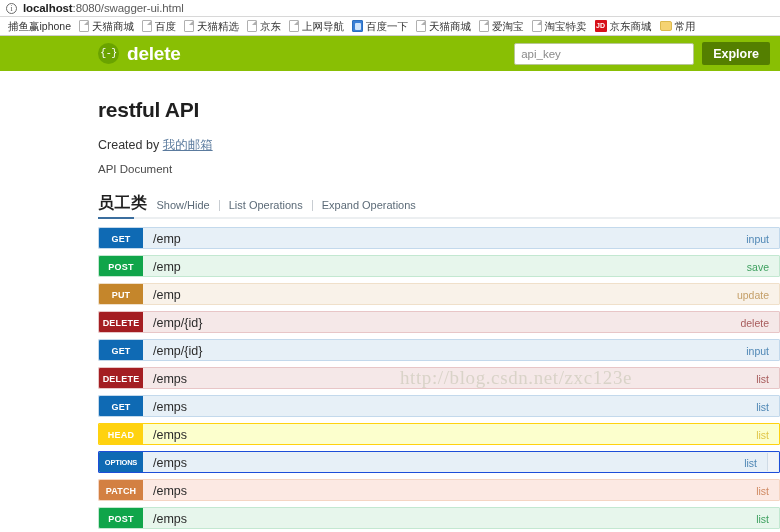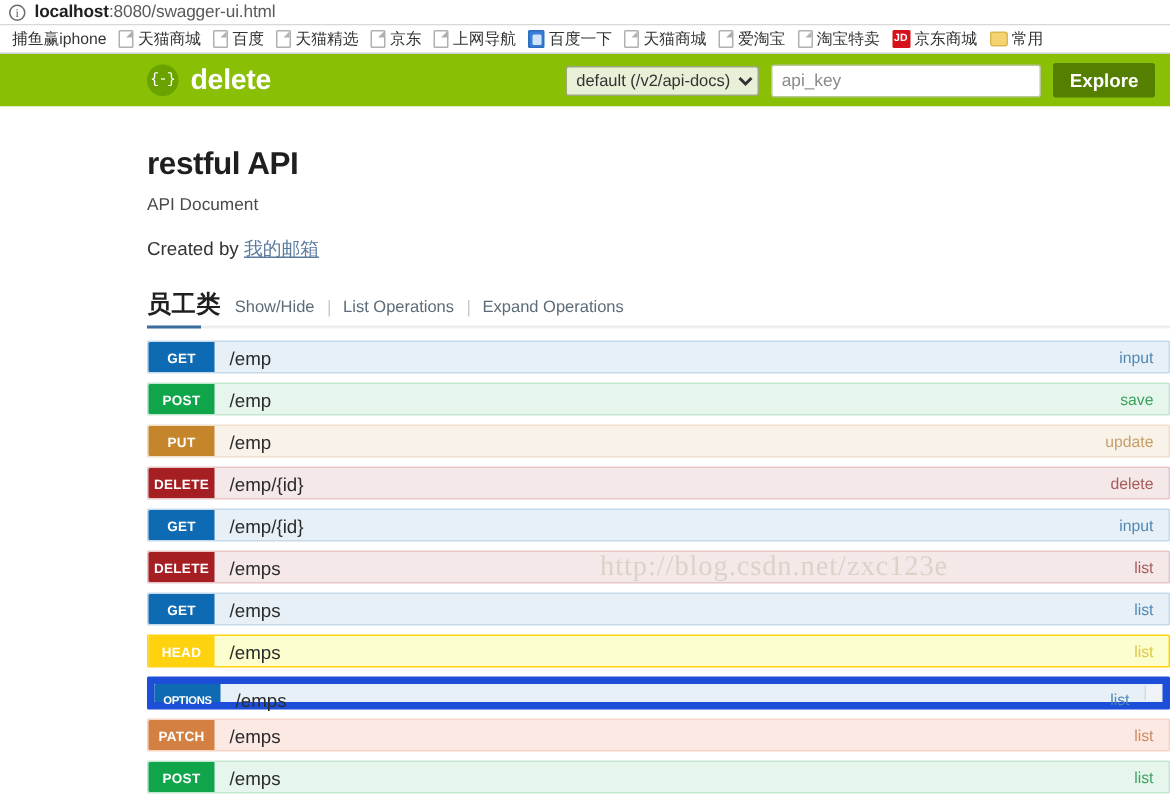--- a/index.html
+++ b/index.html
@@ -310,21 +310,21 @@
   .m-delete { background: #a41e22; }
   .m-head   { background: #ffd20f; color: #ffffff; }
   .m-options{ background: #0f6ab4; }
   .m-patch  { background: #d38042; }
 
   .r-get    { background: #e7f0f7; border: 1px solid #c3d9ec; }
   .r-post   { background: #e7f6ec; border: 1px solid #c3e8d1; }
   .r-put    { background: #f9f2e9; border: 1px solid #f0e0ca; }
   .r-delete { background: #f5e8e8; border: 1px solid #e8c6c7; }
   .r-head   { background: #fcffcd; border: 1px solid #ffd20f; }
-  .r-options{ background: #e7f0f7; border: 5px solid #1d4ed8; }
+  .r-options{ background: #e7f0f7; border: 1px solid #1d4ed8; }
   .r-patch  { background: #fce9e3; border: 1px solid #f5d5c3; }
 
   .r-get    .op-note { color: #4f87b5; }
   .r-post   .op-note { color: #3fa160; }
   .r-put    .op-note { color: #c5a06a; }
   .r-delete .op-note { color: #a85c5c; }
   .r-head   .op-note { color: #e0c64a; }
   .r-options .op-note { color: #4f87b5; }
   .r-patch  .op-note { color: #d08a63; }
 
@@ -412,33 +412,32 @@
     </div>
 
 </div>
 
 <div id="swagger-header">
   <div id="logo-wrap">
     <span id="logo-mark">{-}</span>
     <span id="logo-text">delete</span>
   </div>
   <div id="header-controls">
-    <select id="api-select"><option>default (/v2/api-docs)</option></select>
     <input id="api-key-input" type="text" placeholder="api_key" style="">
     <button id="explore-button">Explore</button>
   </div>
 </div>
 
 <div id="content">
 
   <h1 id="api-title">restful API</h1>
-  <p id="api-subtitle">API Document</p>
   <p id="api-created">
     <span>Created by </span><a class="link" href="#">我的邮箱</a>
   </p>
+  <p id="api-subtitle">API Document</p>
 
   <div id="section-head">
     <div id="section-title">员工类</div>
     <div id="section-actions">
         <div class="act">Show/Hide</div>
         <div class="sep"></div>
         <div class="act">List Operations</div>
         <div class="sep"></div>
         <div class="act">Expand Operations</div>
       </div>

